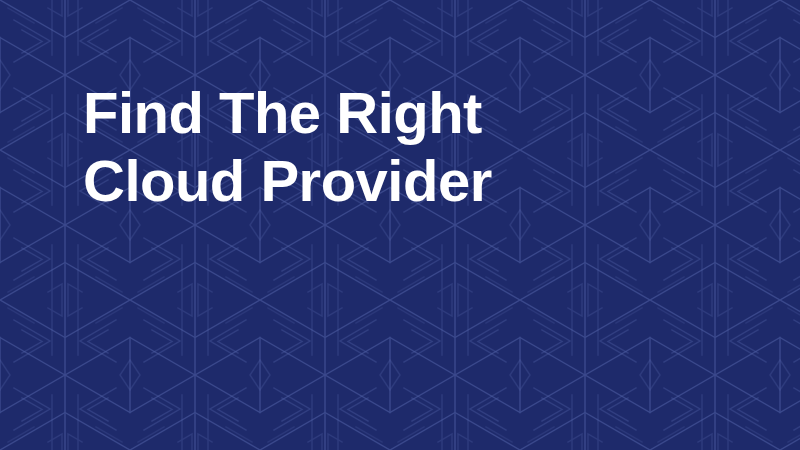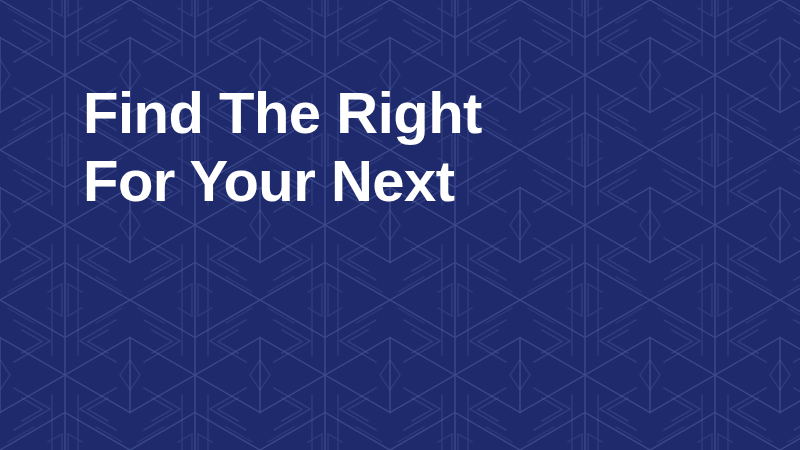--- a/index.html
+++ b/index.html
@@ -119,16 +119,16 @@
         </pattern>
       </defs>
 
       <rect x="0" y="0" width="800" height="450" fill="#1e2a6b"></rect>
       <rect x="0" y="0" width="800" height="450" fill="url(#triLattice)"></rect>
     </svg>
   </div>
 
   <div id="headline-block">
     <span class="headline-line">Find The Right</span>
-    <span class="headline-line">For Your Next</span>
+    <span class="headline-line">Cloud Provider</span>
   </div>
 
 </div>
 
 </body></html>

